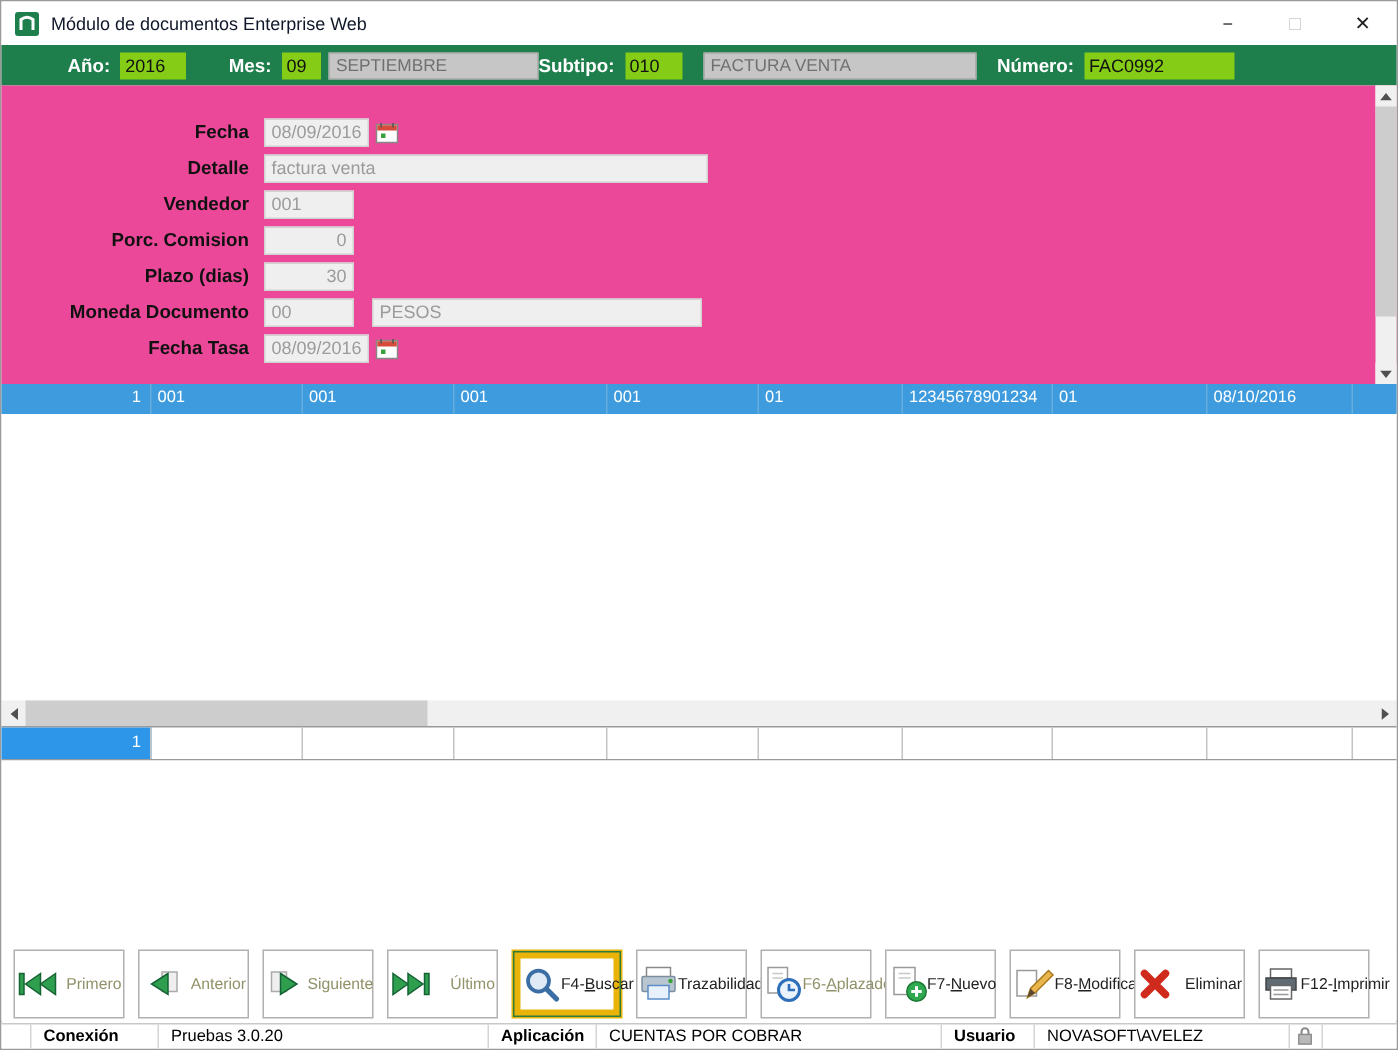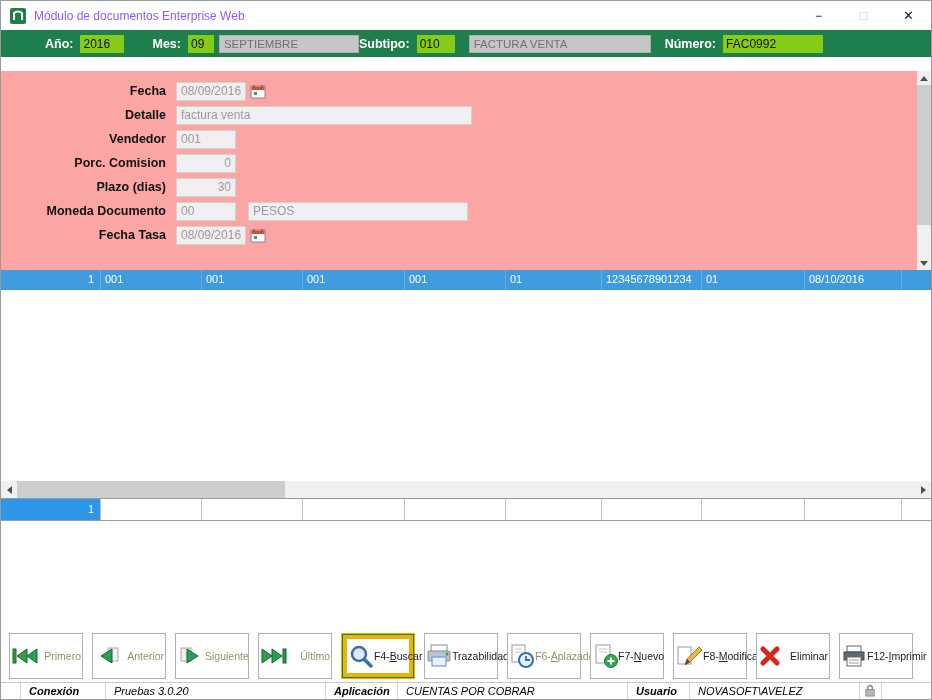--- a/index.html
+++ b/index.html
@@ -4,36 +4,36 @@
 <style>
   * { box-sizing: border-box; margin: 0; padding: 0; }
   html,body { width: 932px; height: 700px; overflow: hidden; }
   body { font-family: "Liberation Sans", sans-serif; background: #fff; }
 
   .window { width: 932px; height: 700px; border: 1px solid #9a9a9a; display: flex; flex-direction: column; background: #fff; }
 
   
   .titlebar { height: 29px; display: flex; align-items: center; background: #fff; padding-left: 9px; flex: 0 0 auto; }
   .titlebar .app-icon { width: 16px; height: 16px; margin-right: 8px; flex: 0 0 auto; }
-  .titlebar .title { font-size: 12px; color: #8b5cf6; flex: 1; white-space: nowrap; }
+  .titlebar .title { font-size: 12px; color: #0f172a; flex: 1; white-space: nowrap; }
   .win-controls { display: flex; height: 29px; }
   .wbtn { width: 45px; height: 29px; display: flex; align-items: center; justify-content: center; font-size: 12px; color: #222; cursor: default; }
   .wbtn.disabled { color: #c9c9c9; font-size: 13px; }
   .wbtn.close { font-size: 13px; }
 
   
   .greenbar { height: 27px; background: #1e7e4c; display: flex; align-items: center; flex: 0 0 auto; }
   .gb-label { color: #fff; font-weight: bold; font-size: 12.5px; margin-right: 7px; white-space: nowrap; }
   .gb-input { height: 18px; border: none; font-family: "Liberation Sans", sans-serif; font-size: 12px; padding: 0 3px; color: #111; background: #84cc16; }
   .gb-dis { height: 18px; background: #c6c6c6; border: 1px solid #adadad; color: #707070; font-size: 11.5px; line-height: 16px; padding: 0 4px; white-space: nowrap; overflow: hidden; }
   .ml44{margin-left:44px} .ml28{margin-left:28px} .ml22{} .ml14{margin-left:14px} .ml5{margin-left:5px}
   .w44{width:44px} .w26{width:26px} .w140{width:140px} .w38{width:38px} .w182{width:182px} .w100{width:100px}
 
   
-  .formarea { height: 199px; position: relative; background: #fca5a5; padding-top: 8px; flex: 0 0 auto; margin-top: 14px; }
+  .formarea { height: 199px; position: relative; background: #ec4899; padding-top: 19px; flex: 0 0 auto; }
   .frow { display: flex; align-items: center; height: 24px; }
   .flabel { width: 175px; text-align: right; font-weight: bold; font-size: 12.5px; color: #111; padding-right: 10px; flex: 0 0 auto; white-space: nowrap; }
   .fctrl { display: flex; align-items: center; }
   .dfield { background: #efefef; border: 1px solid #d2d2d2; color: #9b9b9b; font-size: 12px; height: 19px; line-height: 17px; padding: 0 4px; white-space: nowrap; overflow: hidden; }
   .fw70{width:70px} .fw296{width:296px} .fw60{width:60px} .fw220{width:220px; margin-left:12px}
   .num { text-align: right; }
   .calbtn { margin-left: 4px; display: inline-flex; cursor: default; }
 
   
   .vscroll { position: absolute; top: 0; right: 0; width: 14px; height: 199px; background: #f0f0f0; }
@@ -67,21 +67,21 @@
   .toolbar { height: 49px; display: flex; align-items: center; padding-left: 8px; gap: 9px; background: #fff; flex: 0 0 auto; }
   .tbtn { width: 74px; height: 46px; border: 1px solid #b0b0b0; background: #fff; display: flex; flex-direction: row; align-items: center; justify-content: space-between; padding: 3px 1px 3px; cursor: default; }
   .tbtn.focus { border: 6px solid #eab308; outline: 1px solid #2f7d3e; outline-offset: -2px; }
   .ticon { flex: 0 0 auto; }
   .tlabel { font-size: 10.5px; color: #222; white-space: nowrap; }
   .tbtn.dim .tlabel { color: #91916a; }
   .accel { text-decoration: underline; }
 
   
   .statusbar { height: 17px; margin-top: 2px; border-top: 1px solid #c8c8c8; display: flex; align-items: center; font-size: 11px; background: #fff; flex: 0 0 auto; }
-  .seg { height: 100%; display: flex; align-items: center; padding: 0 8px; border-right: 1px solid #d5d5d5; white-space: nowrap; font-style: italic; }
+  .seg { height: 100%; display: flex; align-items: center; padding: 0 8px; border-right: 1px solid #d5d5d5; white-space: nowrap; }
   .seg.bold { font-weight: bold; }
   .seg.s20 { width: 20px; padding: 0; }
   .seg.s88 { width: 85px; }
   .seg.s218 { width: 220px; }
   .seg.s72 { width: 72px; }
   .seg.s232 { width: 230px; }
   .seg.s62 { width: 62px; }
   .seg.s168 { width: 170px; }
   .seg.lockseg { width: 22px; padding: 0 4px; }
   .seg.last { flex: 1; border-right: none; }

